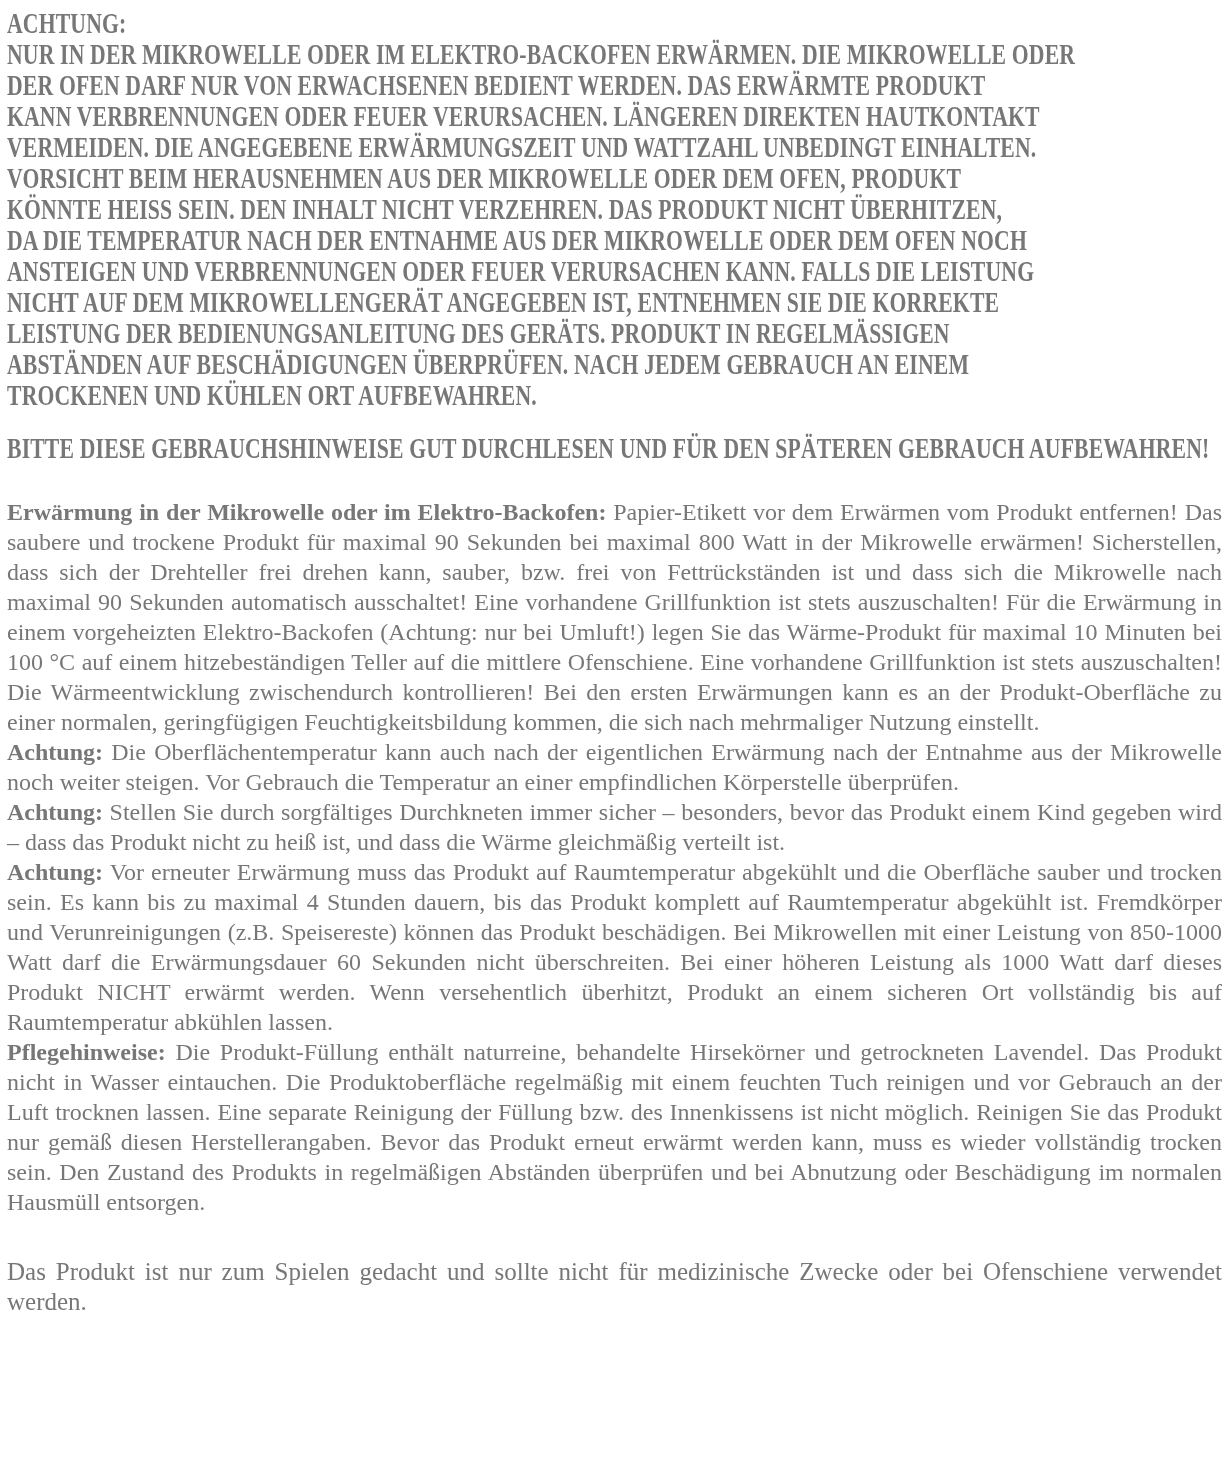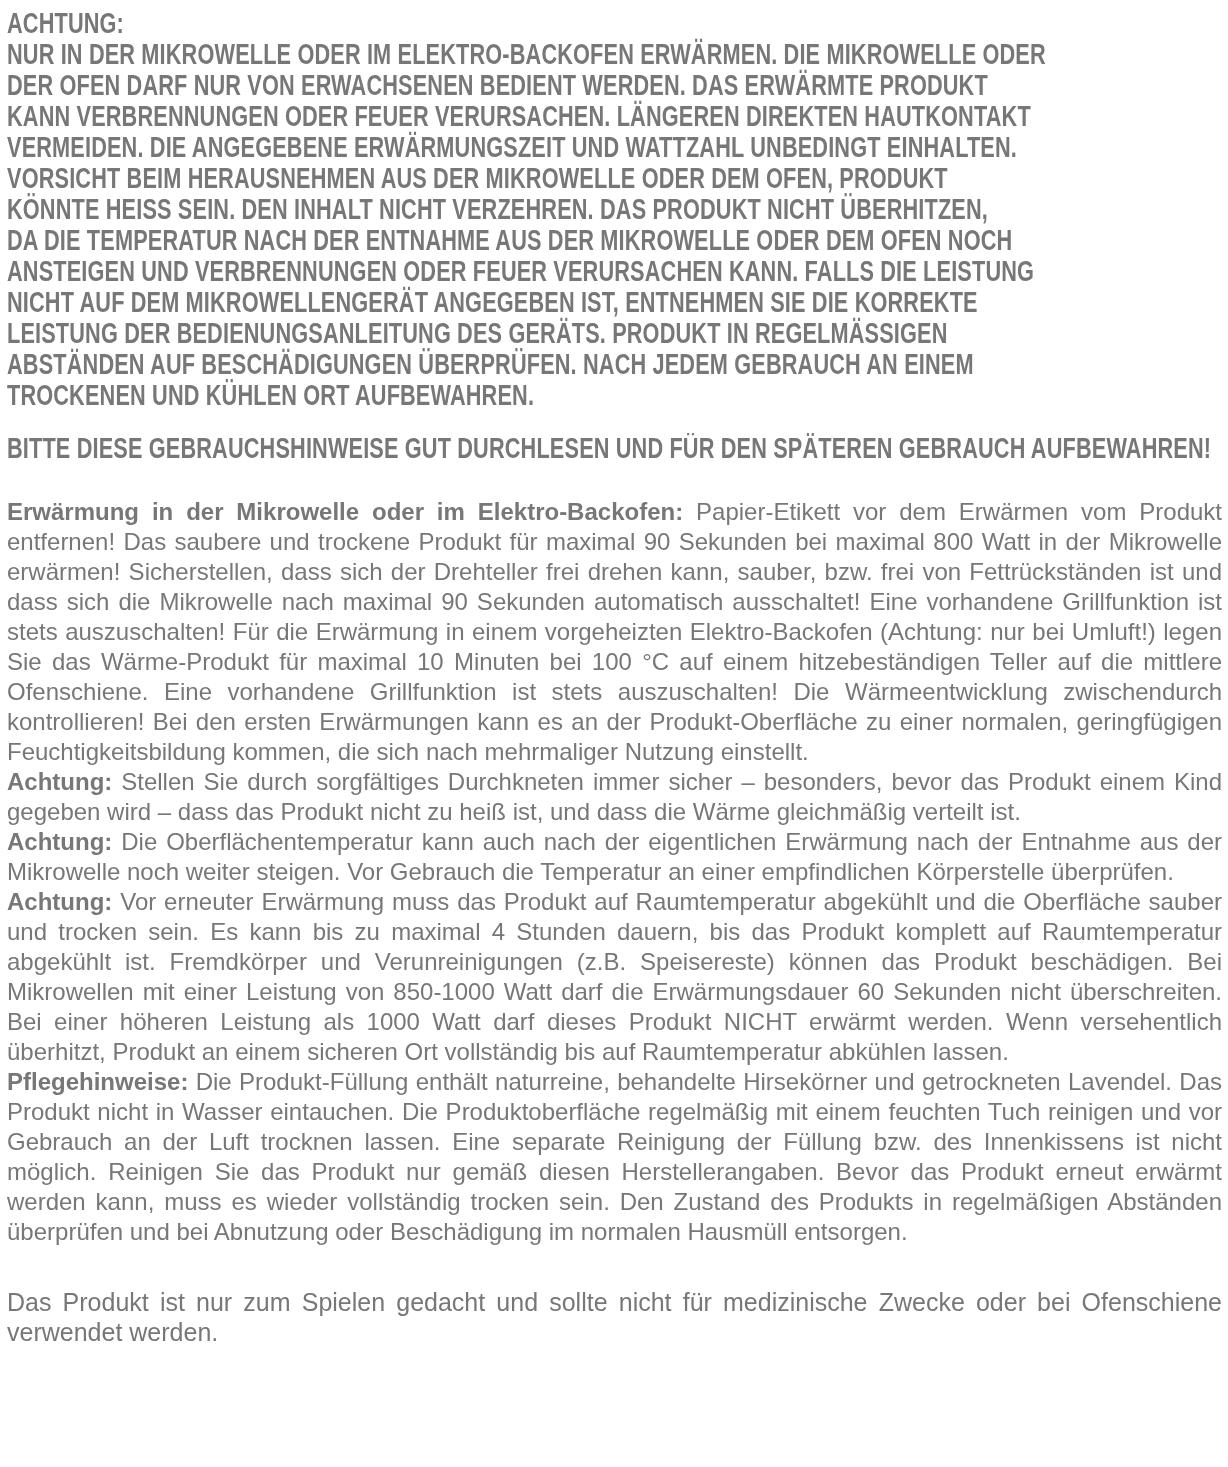--- a/index.html
+++ b/index.html
@@ -9,20 +9,21 @@
   }
   body {
     width: 1228px;
     min-height: 1467px;
     font-family: "Liberation Sans", "DejaVu Sans", sans-serif;
     color: #777777;
   }
   .page {
     box-sizing: border-box;
     padding: 8px 6px 0 7px;
+    font-family: Liberation Serif, serif;
   }
   
   .condensed-wrap {
     width: 100%;
     overflow: hidden;
   }
   .condensed {
     width: 1640px;
     transform: scaleX(0.7488);
     transform-origin: 0 0;
@@ -88,21 +89,21 @@
 TROCKENEN UND KÜHLEN ORT AUFBEWAHREN.</div>
     </div>
   </div>
 
   <div class="condensed-wrap notice-wrap">
     <div class="condensed notice-block">BITTE DIESE GEBRAUCHSHINWEISE GUT DURCHLESEN UND FÜR DEN SPÄTEREN GEBRAUCH AUFBEWAHREN!</div>
   </div>
 
   <div class="body-text">
     <p><span class="label">Erwärmung in der Mikrowelle oder im Elektro-Backofen:</span> <span>Papier-Etikett vor dem Erwärmen vom Produkt entfernen! Das saubere und trockene Produkt für maximal 90 Sekunden bei maximal 800 Watt in der Mikrowelle erwärmen! Sicherstellen, dass sich der Drehteller frei drehen kann, sauber, bzw. frei von Fettrückständen ist und dass sich die Mikrowelle nach maximal 90 Sekunden automatisch ausschaltet! Eine vorhandene Grillfunktion ist stets auszuschalten! Für die Erwärmung in einem vorgeheizten Elektro-Backofen (Achtung: nur bei Umluft!) legen Sie das Wärme-Produkt für maximal 10 Minuten bei 100 °C auf einem hitzebeständigen Teller auf die mittlere Ofenschiene. Eine vorhandene Grillfunktion ist stets auszuschalten! Die Wärmeentwicklung zwischendurch kontrollieren! Bei den ersten Erwärmungen kann es an der Produkt-Oberfläche zu einer normalen, geringfügigen Feuchtigkeitsbildung kommen, die sich nach mehrmaliger Nutzung einstellt.</span></p>
+    <p><span class="label">Achtung:</span> <span>Die Oberflächentemperatur kann auch nach der eigentlichen Erwärmung nach der Entnahme aus der Mikrowelle noch weiter steigen. Vor Gebrauch die Temperatur an einer empfindlichen Körperstelle überprüfen.</span></p>
     <p><span class="label">Achtung:</span> <span>Stellen Sie durch sorgfältiges Durchkneten immer sicher – besonders, bevor das Produkt einem Kind gegeben wird – dass das Produkt nicht zu heiß ist, und dass die Wärme gleichmäßig verteilt ist.</span></p>
-    <p><span class="label">Achtung:</span> <span>Die Oberflächentemperatur kann auch nach der eigentlichen Erwärmung nach der Entnahme aus der Mikrowelle noch weiter steigen. Vor Gebrauch die Temperatur an einer empfindlichen Körperstelle überprüfen.</span></p>
     <p><span class="label">Achtung:</span> <span>Vor erneuter Erwärmung muss das Produkt auf Raumtemperatur abgekühlt und die Oberfläche sauber und trocken sein. Es kann bis zu maximal 4 Stunden dauern, bis das Produkt komplett auf Raumtemperatur abgekühlt ist. Fremdkörper und Verunreinigungen (z.B. Speisereste) können das Produkt beschädigen. Bei Mikrowellen mit einer Leistung von 850-1000 Watt darf die Erwärmungsdauer 60 Sekunden nicht überschreiten. Bei einer höheren Leistung als 1000 Watt darf dieses Produkt NICHT erwärmt werden. Wenn versehentlich überhitzt, Produkt an einem sicheren Ort vollständig bis auf Raumtemperatur abkühlen lassen.</span></p>
     <p><span class="label">Pflegehinweise:</span> <span>Die Produkt-Füllung enthält naturreine, behandelte Hirsekörner und getrockneten Lavendel. Das Produkt nicht in Wasser eintauchen. Die Produktoberfläche regelmäßig mit einem feuchten Tuch reinigen und vor Gebrauch an der Luft trocknen lassen. Eine separate Reinigung der Füllung bzw. des Innenkissens ist nicht möglich. Reinigen Sie das Produkt nur gemäß diesen Herstellerangaben. Bevor das Produkt erneut erwärmt werden kann, muss es wieder vollständig trocken sein. Den Zustand des Produkts in regelmäßigen Abständen überprüfen und bei Abnutzung oder Beschädigung im normalen Hausmüll entsorgen.</span></p>
   </div>
 
   <p class="footer-para">Das Produkt ist nur zum Spielen gedacht und sollte nicht für medizinische Zwecke oder bei Ofenschiene verwendet werden.</p>
 
 </div>
 
 </body></html>

